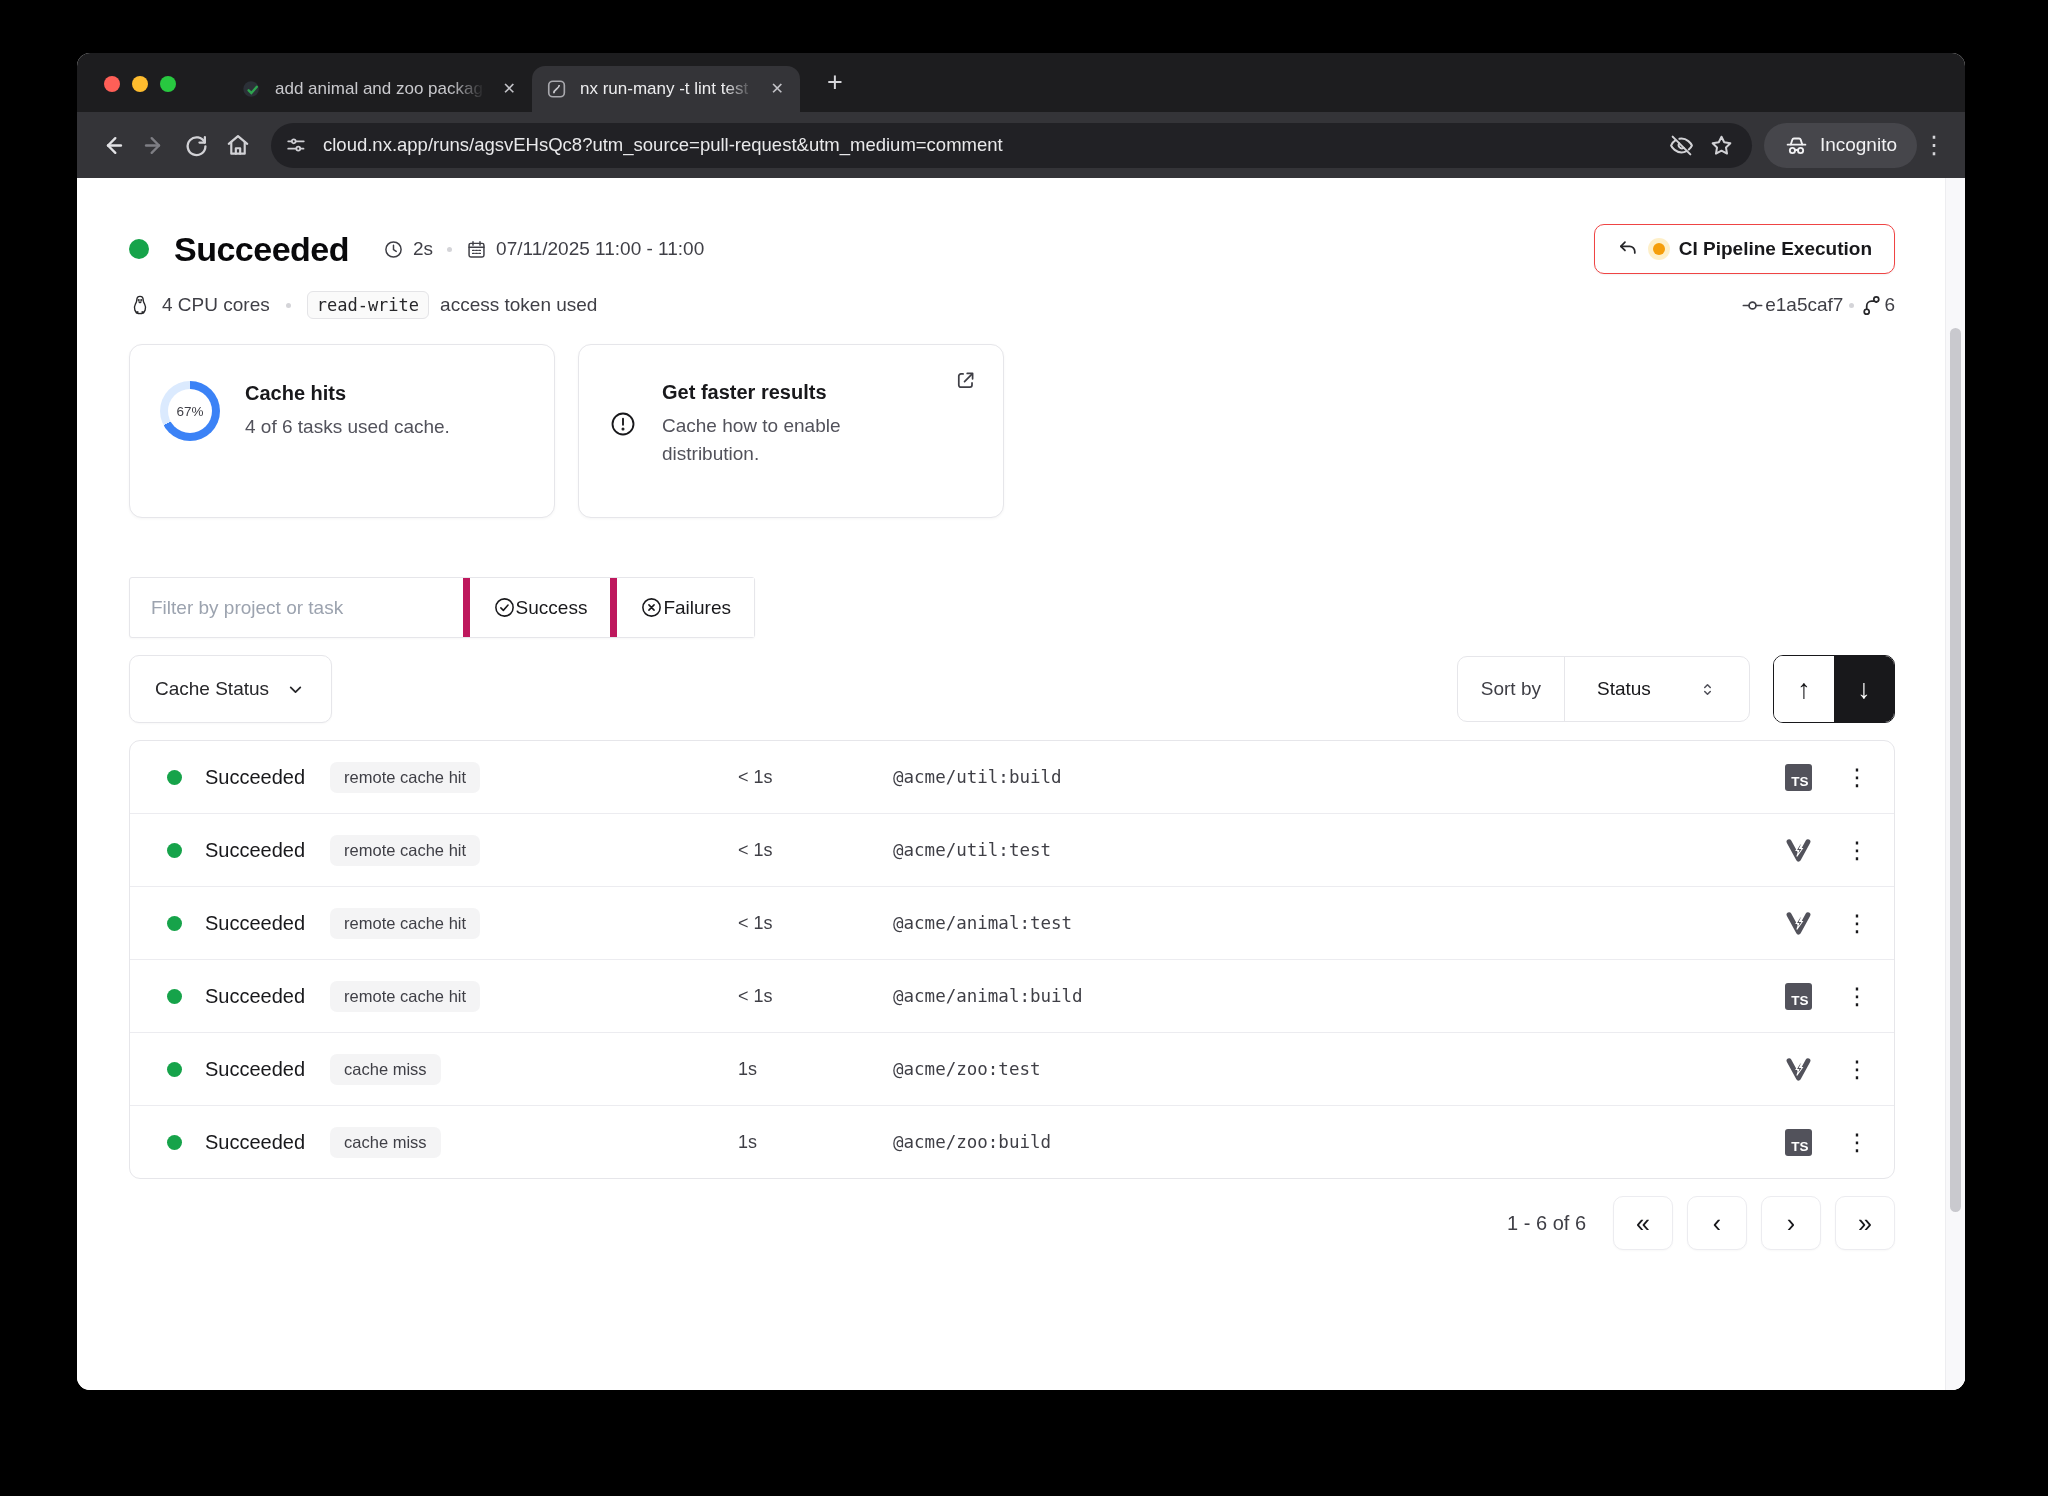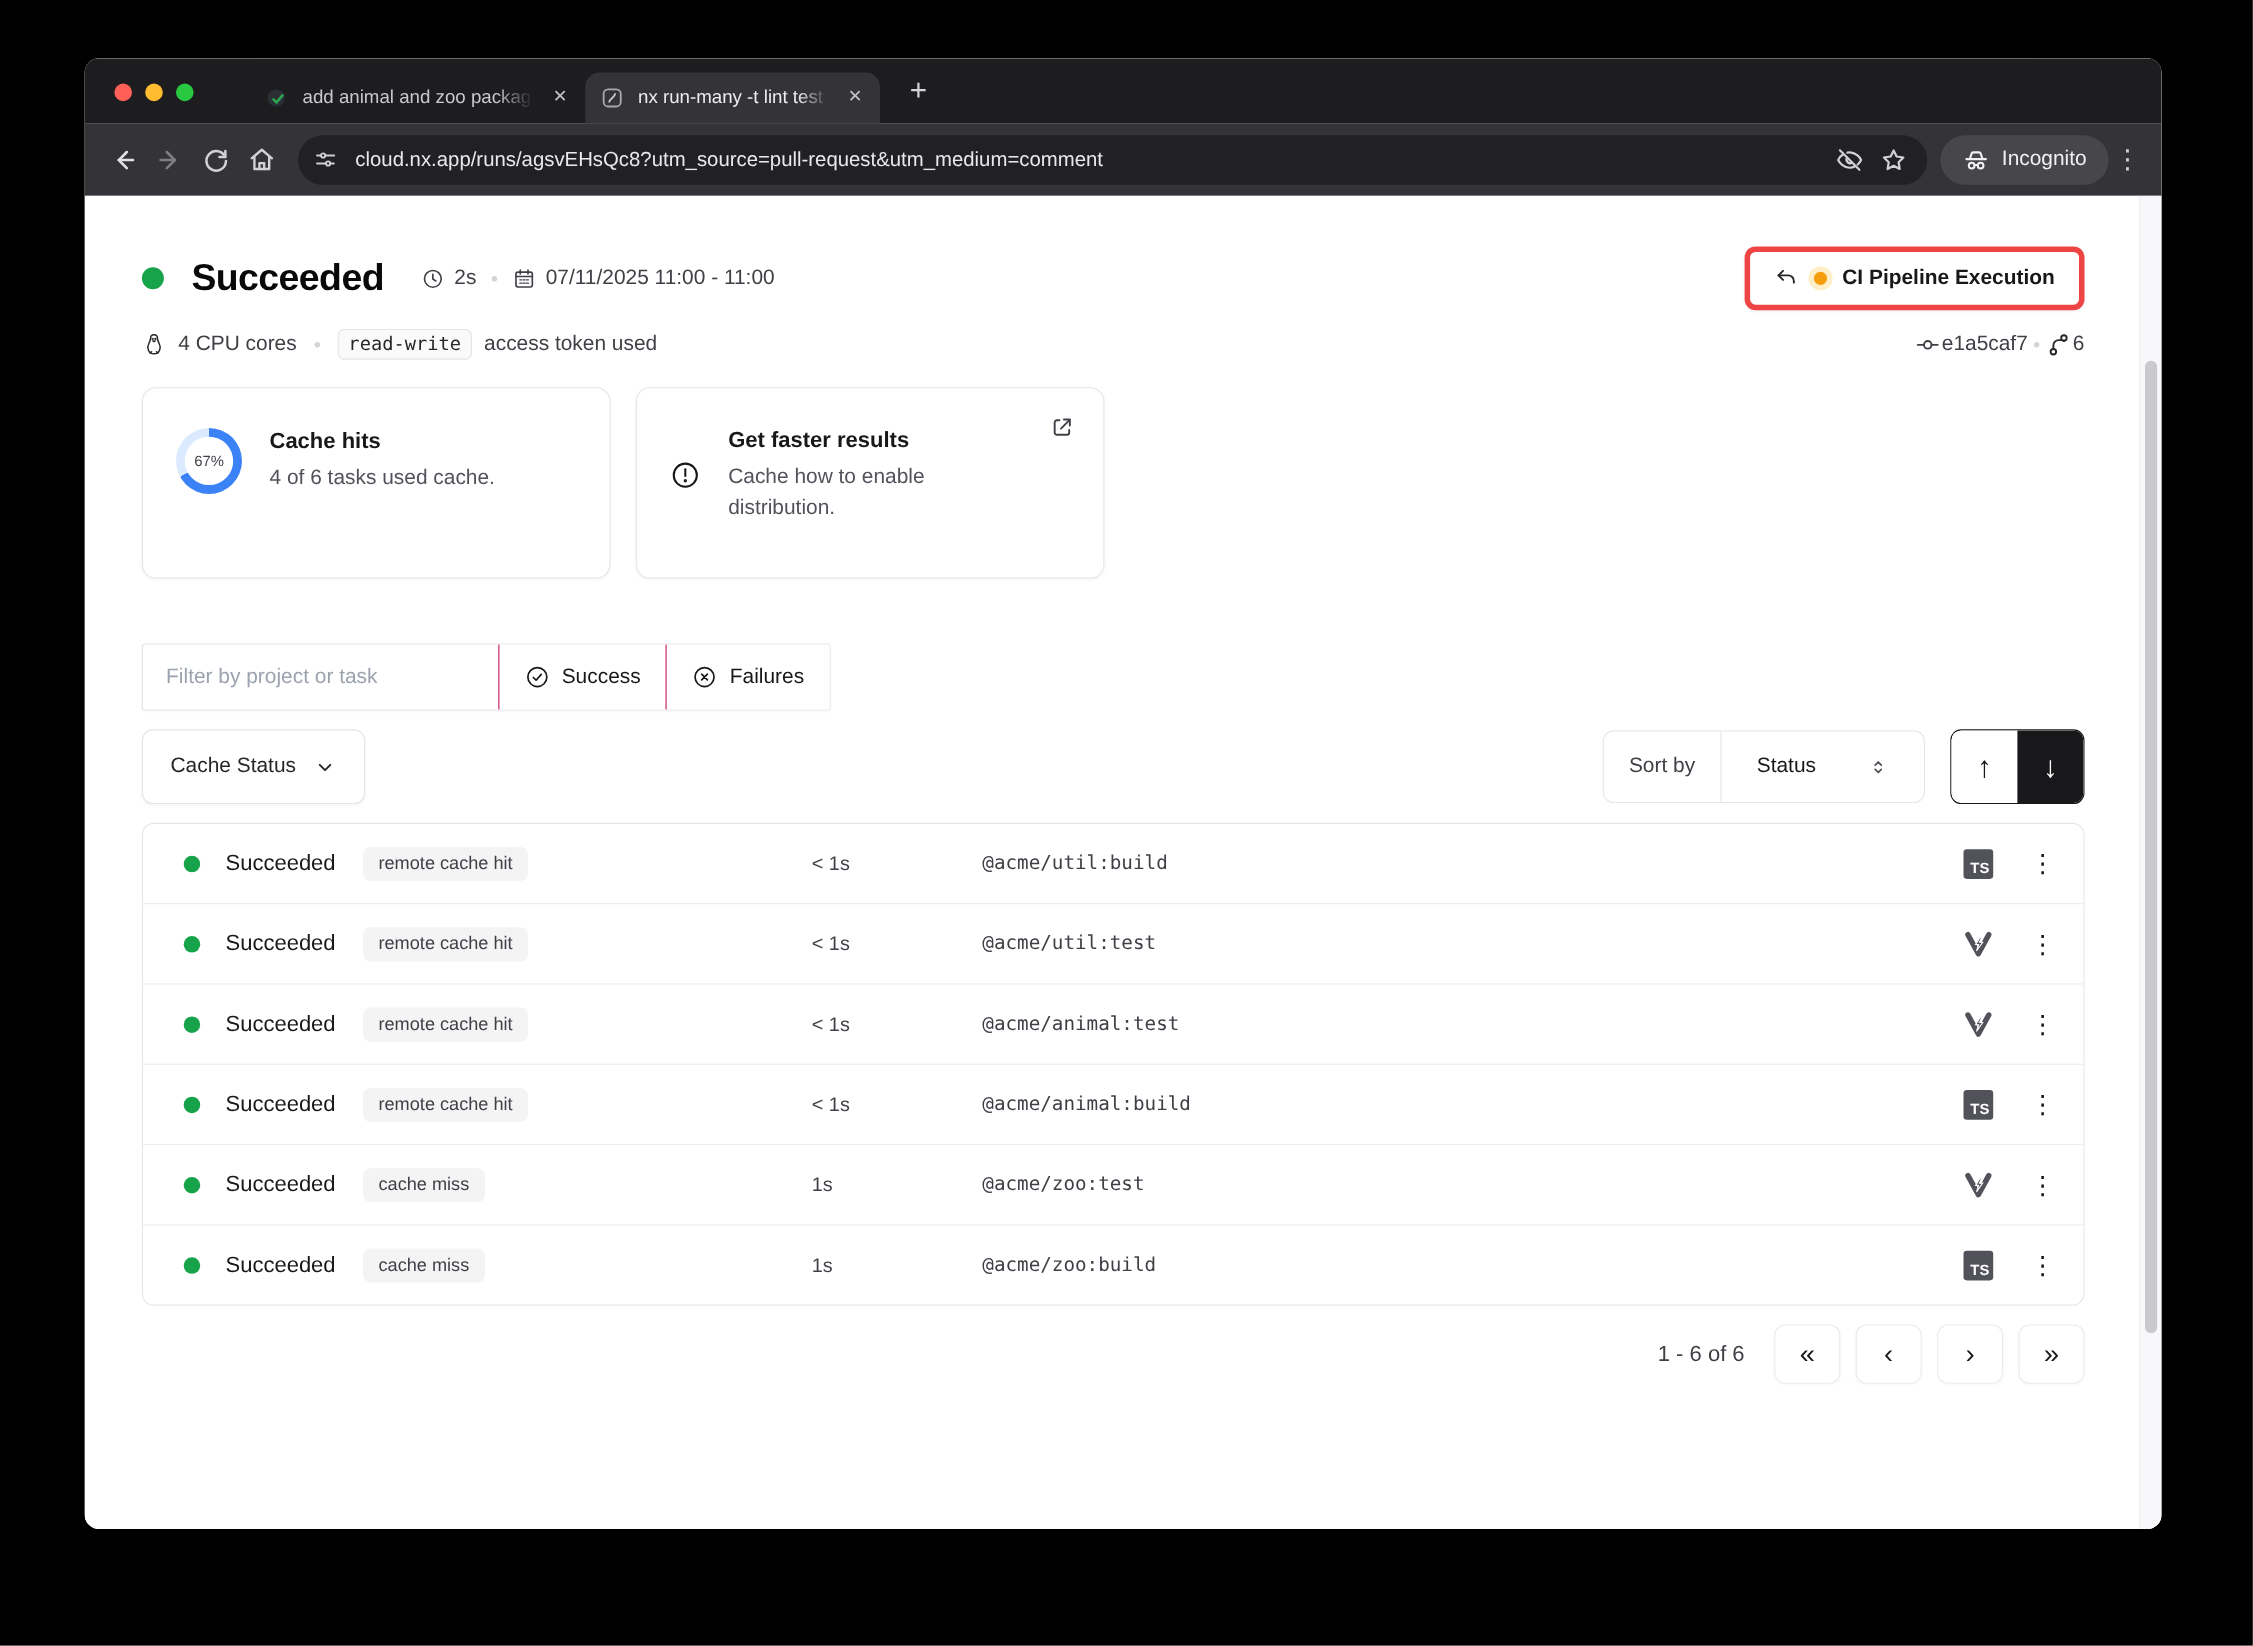--- a/index.html
+++ b/index.html
@@ -41,21 +41,21 @@
   
   .content{position:absolute;top:125px;left:0;right:0;bottom:0;background:#fff;overflow:hidden;}
   .scroll-track{position:absolute;top:0;bottom:0;right:0;width:19px;background:#f8f8fa;border-left:1px solid #ededf0;}
   .scroll-thumb{position:absolute;left:3.5px;width:11px;border-radius:6px;background:#c9c9ce;top:150px;height:884px;}
 
   .header-row{display:flex;align-items:center;margin:46px 70px 0 52px;}
   .status-dot{width:20px;height:20px;border-radius:50%;background:var(--green,#16a34a);}
   .run-title{font-size:34px;font-weight:700;color:#09090b;letter-spacing:-.5px;margin-left:25px;}
   .hmeta{display:flex;align-items:center;gap:9px;margin-left:34px;color:#3f3f46;font-size:19px;}
   .sep-dot{width:5px;height:5px;border-radius:50%;background:#d4d4d8;margin:0 5px;}
-  .pipe-btn{margin-left:auto;height:48px;border:5px solid #ef4444;border-radius:10px;background:#fff;display:flex;
+  .pipe-btn{margin-left:auto;height:48px;border:1px solid #ef4444;border-radius:10px;background:#fff;display:flex;
             align-items:center;gap:14px;padding:0 22px;box-shadow:0 1px 2px rgba(0,0,0,.05);}
   .pipe-dot{width:12px;height:12px;border-radius:50%;background:var(--yellow,#f59e0b);box-shadow:0 0 0 5px rgba(251,191,36,.25);}
   .pipe-label{font-size:19px;font-weight:600;color:#18181b;}
 
   .cmd-box{margin:27px 70px 0 52px;height:70px;background:#fafafa;border:1px solid #e6e6ea;border-radius:9px;
            display:flex;align-items:center;padding:0 38px;box-sizing:border-box;
            font-family:"DejaVu Sans Mono",monospace;font-size:19px;color:#18181b;}
 
   .meta-row{margin:17px 70px 0 52px;display:flex;align-items:center;font-size:19px;color:#3f3f46;}
   .meta-left{display:flex;align-items:center;gap:11px;}
@@ -73,21 +73,21 @@
   .card-title{font-size:20px;font-weight:600;color:#18181b;}
   .card-sub{font-size:19px;color:#52525b;margin-top:8px;line-height:1.45;}
   .card2-sub{width:225px;}
   .ext-icon{position:absolute;top:24px;right:26px;}
 
   .filter-row{margin:59px 70px 0 52px;display:flex;width:626px;height:61px;border:1px solid #e6e6ea;border-radius:3px;
               background:#fff;box-sizing:border-box;box-shadow:0 1px 2px rgba(0,0,0,.03);}
   .filter-input{flex:1;border:none;outline:none;padding:0 21px;font-size:19px;color:#18181b;border-radius:9px 0 0 9px;
                 font-family:"Liberation Sans",sans-serif;min-width:0;background:transparent;}
   .filter-input::placeholder{color:#9ca3af;}
-  .filter-btn{display:flex;align-items:center;gap:11px;padding:0 23px;border-left:1px solid #be185d;font-size:19px;
+  .filter-btn{display:flex;align-items:center;padding:0 23px;border-left:7px solid #be185d;font-size:19px;
               color:#18181b;background:#fff;white-space:nowrap;}
 
   .controls-row{margin:17px 70px 0 52px;display:flex;align-items:center;}
   .cache-btn{height:66px;border:1px solid #e6e6ea;border-radius:10px;background:#fff;display:flex;align-items:center;
              gap:16px;padding:0 25px;font-size:19px;color:#27272a;box-shadow:0 1px 2px rgba(0,0,0,.03);}
   .sort-group{margin-left:auto;display:flex;height:66px;border:1px solid #e6e6ea;border-radius:10px;overflow:hidden;
               background:#fff;box-sizing:border-box;}
   .sort-label{display:flex;align-items:center;padding:0 23px;font-size:19px;color:#3f3f46;}
   .sort-select{display:flex;align-items:center;padding:0 32px;border-left:1px solid #e6e6ea;font-size:19px;color:#18181b;
                width:185px;box-sizing:border-box;justify-content:space-between;}

